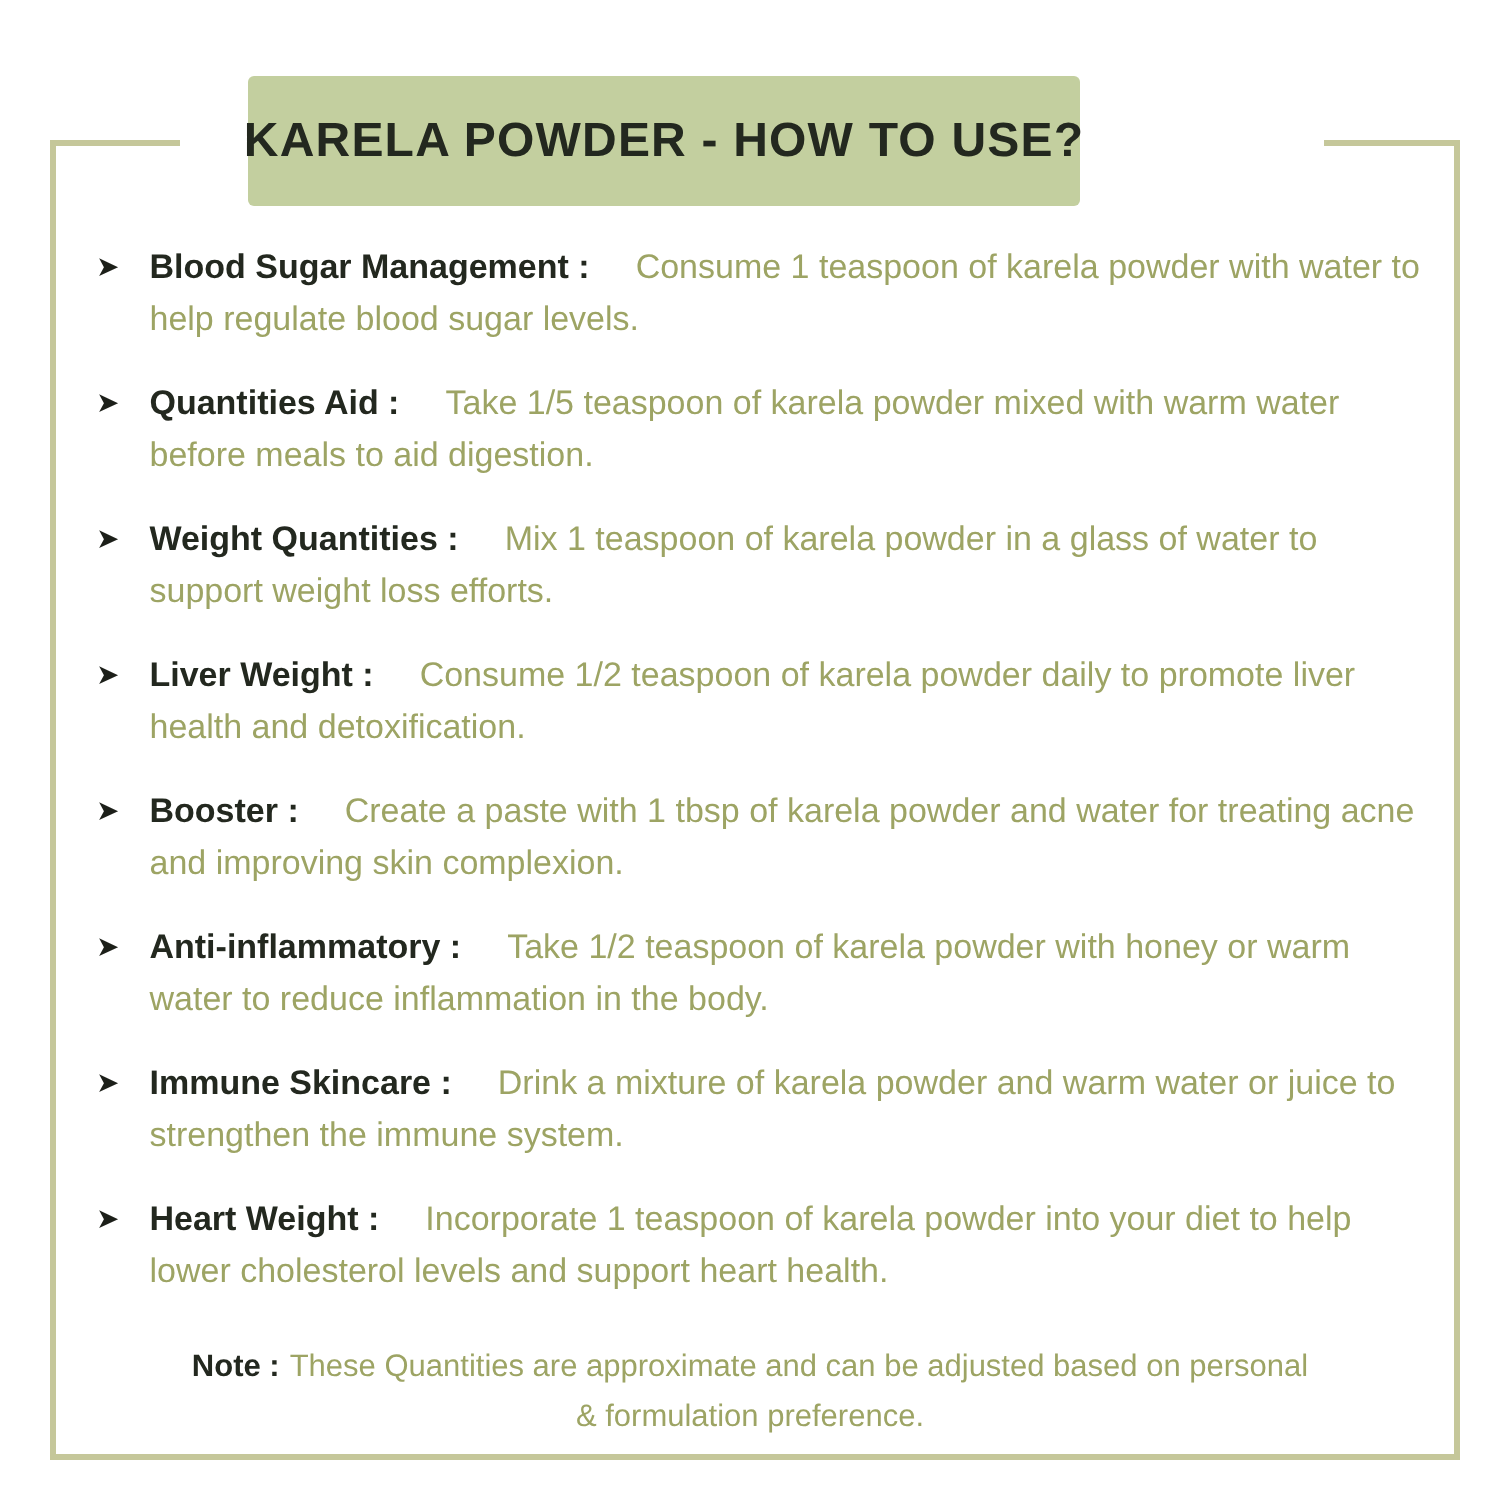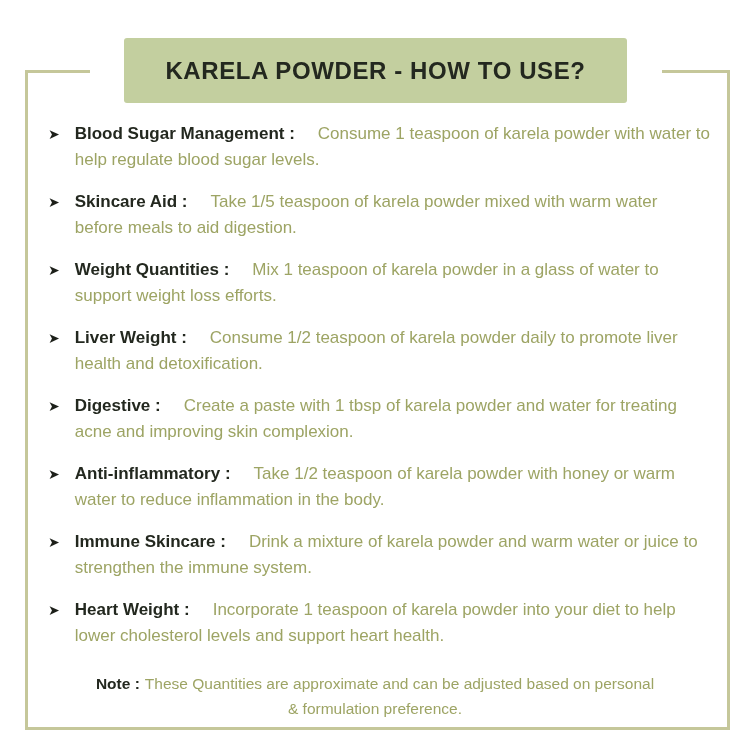--- a/index.html
+++ b/index.html
@@ -31,21 +31,21 @@
     left: 90px;
     top: 64px;
     width: 572px;
     height: 14px;
     background: #ffffff;
   }
   .header-banner {
     position: absolute;
     left: 124px;
     top: 38px;
-    width: 503px;
+    width: 416px;
     height: 65px;
     background: #c3cf9f;
     border-radius: 3px;
     display: flex;
     align-items: center;
     justify-content: center;
   }
   .page-title {
     margin: 0;
     font-size: 24px;
@@ -118,36 +118,36 @@
 
   <div class="usage-list">
 
     <div class="item">
       <span class="bullet">➤</span>
       <p class="item-text"><span class="item-label">Blood Sugar Management :</span><span class="item-desc">Consume 1 teaspoon of karela powder with water to help regulate blood sugar levels.</span></p>
     </div>
 
     <div class="item">
       <span class="bullet">➤</span>
-      <p class="item-text"><span class="item-label">Skincare Aid :</span><span class="item-desc">Take 1/5 teaspoon of karela powder mixed with warm water before meals to aid digestion.</span></p>
+      <p class="item-text"><span class="item-label">Quantities Aid :</span><span class="item-desc">Take 1/5 teaspoon of karela powder mixed with warm water before meals to aid digestion.</span></p>
     </div>
 
     <div class="item">
       <span class="bullet">➤</span>
       <p class="item-text"><span class="item-label">Weight Quantities :</span><span class="item-desc">Mix 1 teaspoon of karela powder in a glass of water to support weight loss efforts.</span></p>
     </div>
 
     <div class="item">
       <span class="bullet">➤</span>
       <p class="item-text"><span class="item-label">Liver Weight :</span><span class="item-desc">Consume 1/2 teaspoon of karela powder daily to promote liver health and detoxification.</span></p>
     </div>
 
     <div class="item">
       <span class="bullet">➤</span>
-      <p class="item-text"><span class="item-label">Digestive :</span><span class="item-desc">Create a paste with 1 tbsp of karela powder and water for treating acne and improving skin complexion.</span></p>
+      <p class="item-text"><span class="item-label">Booster :</span><span class="item-desc">Create a paste with 1 tbsp of karela powder and water for treating acne and improving skin complexion.</span></p>
     </div>
 
     <div class="item">
       <span class="bullet">➤</span>
       <p class="item-text"><span class="item-label">Anti-inflammatory :</span><span class="item-desc">Take 1/2 teaspoon of karela powder with honey or warm water to reduce inflammation in the body.</span></p>
     </div>
 
     <div class="item">
       <span class="bullet">➤</span>
       <p class="item-text"><span class="item-label">Immune Skincare :</span><span class="item-desc">Drink a mixture of karela powder and warm water or juice to strengthen the immune system.</span></p>

